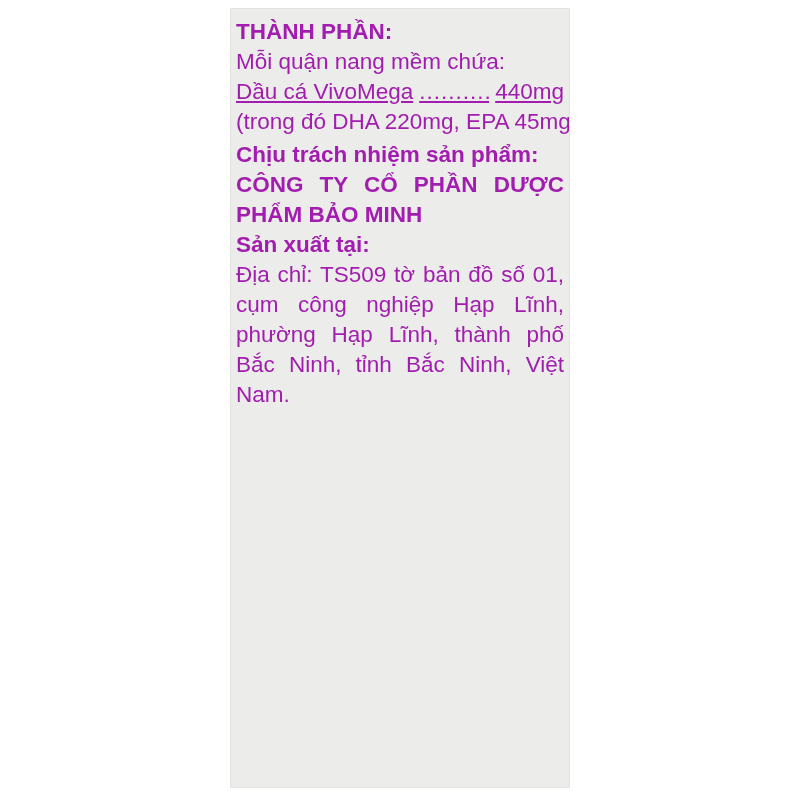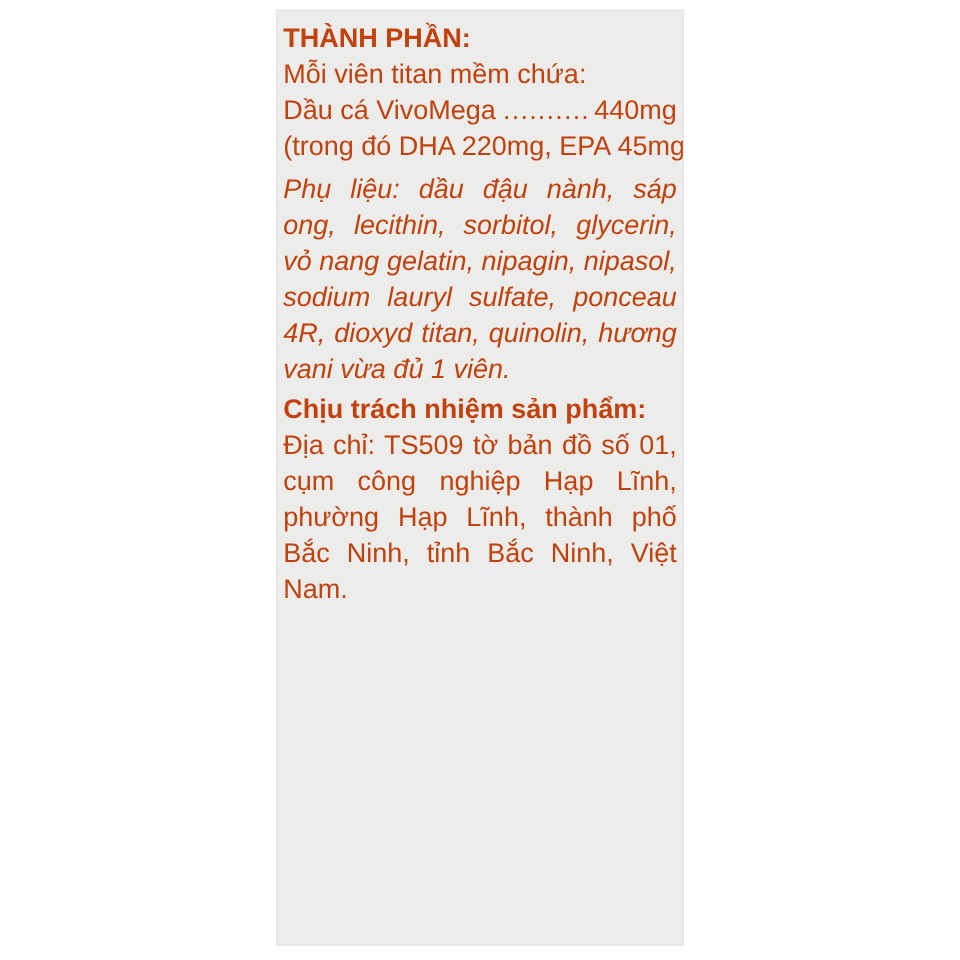--- a/index.html
+++ b/index.html
@@ -21,75 +21,77 @@
     position: absolute;
     left: 230px;
     top: 8px;
     width: 340px;
     height: 780px;
     box-sizing: border-box;
     background: #ececea;
     border: 1px solid #e3e3e1;
     padding: 8px 5px 10px 5px;
     overflow: hidden;
-    color: #c2410c;
+    color: #a21caf;
     font-size: 22.5px;
     line-height: 30px;
     -webkit-font-smoothing: antialiased;
   }
   .label-panel p {
     margin: 0;
     padding: 0;
   }
   .bold { font-weight: bold; }
   .italic { font-style: italic; }
   .justify { text-align: justify; text-justify: inter-word; }
   .nowrap { white-space: nowrap; }
   .gap-xs { margin-top: 3px !important; }
   .gap-sm { margin-top: 6px !important; }
   .gap-md { margin-top: 12px !important; }
   .leader-line {
     display: flex;
     align-items: flex-start;
     white-space: nowrap;
+    text-decoration: underline;
   }
   .leader-line .dots {
     flex: 1 1 auto;
     overflow: hidden;
     margin: 0 6px;
     letter-spacing: 1px;
   }
   .leader-line .name,
   .leader-line .amount {
     flex: 0 0 auto;
   }
 </style>
 </head>
 <body>
 
 <div class="stage">
   <div class="label-panel">
 
     <p class="bold">THÀNH PHẦN:</p>
 
-    <p>Mỗi viên titan mềm chứa:</p>
+    <p>Mỗi quận nang mềm chứa:</p>
 
     <p class="leader-line">
       <span class="name">Dầu cá VivoMega</span>
       <span class="dots">...............</span>
       <span class="amount">440mg</span>
     </p>
 
     <p class="nowrap">(trong đó DHA 220mg, EPA 45mg)</p>
 
-    <p class="italic justify gap-sm">Phụ liệu: dầu đậu nành, sáp ong, lecithin, sorbitol, glycerin, vỏ nang gelatin, nipagin, nipasol, sodium lauryl sulfate, ponceau 4R, dioxyd titan, quinolin, hương vani vừa đủ 1 viên.</p>
 
 
     <p class="bold gap-xs">Chịu trách nhiệm sản phẩm:</p>
 
+    <p class="bold justify">CÔNG TY CỔ PHẦN DƯỢC PHẨM BẢO MINH</p>
 
 
+    <p class="bold">Sản xuất tại:</p>
 
 
     <p class="justify">Địa chỉ: TS509 tờ bản đồ số 01, cụm công nghiệp Hạp Lĩnh, phường Hạp Lĩnh, thành phố Bắc Ninh, tỉnh Bắc Ninh, Việt Nam.</p>
 
   </div>
 </div>
 
 </body></html>

